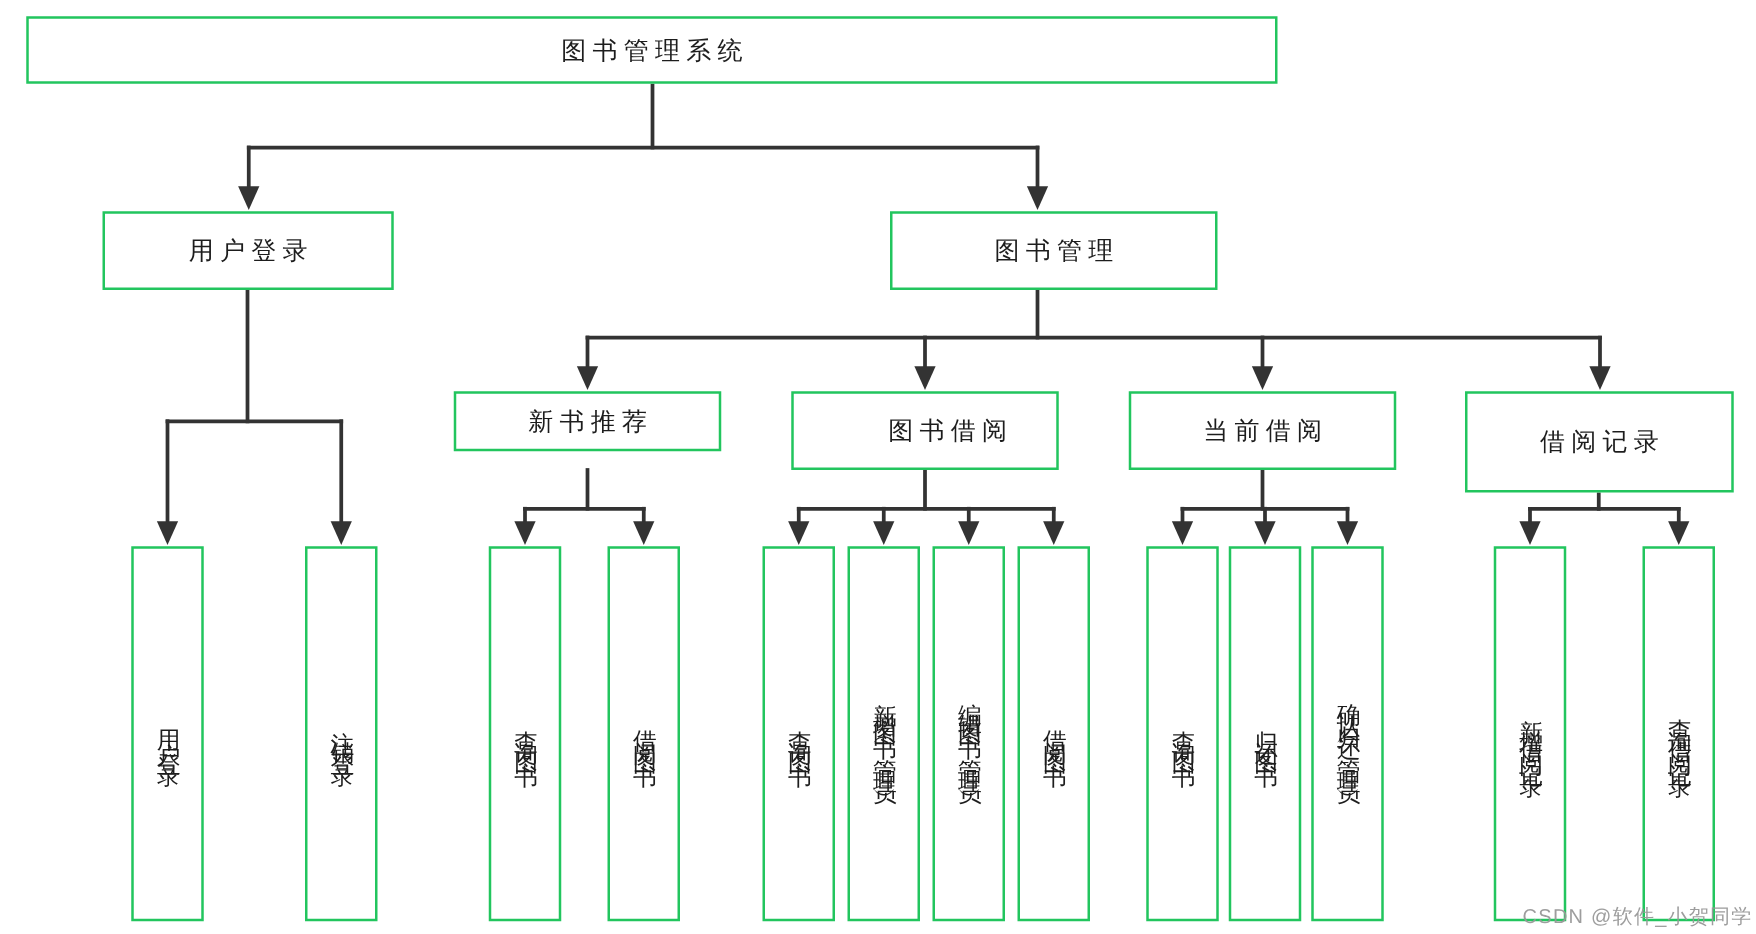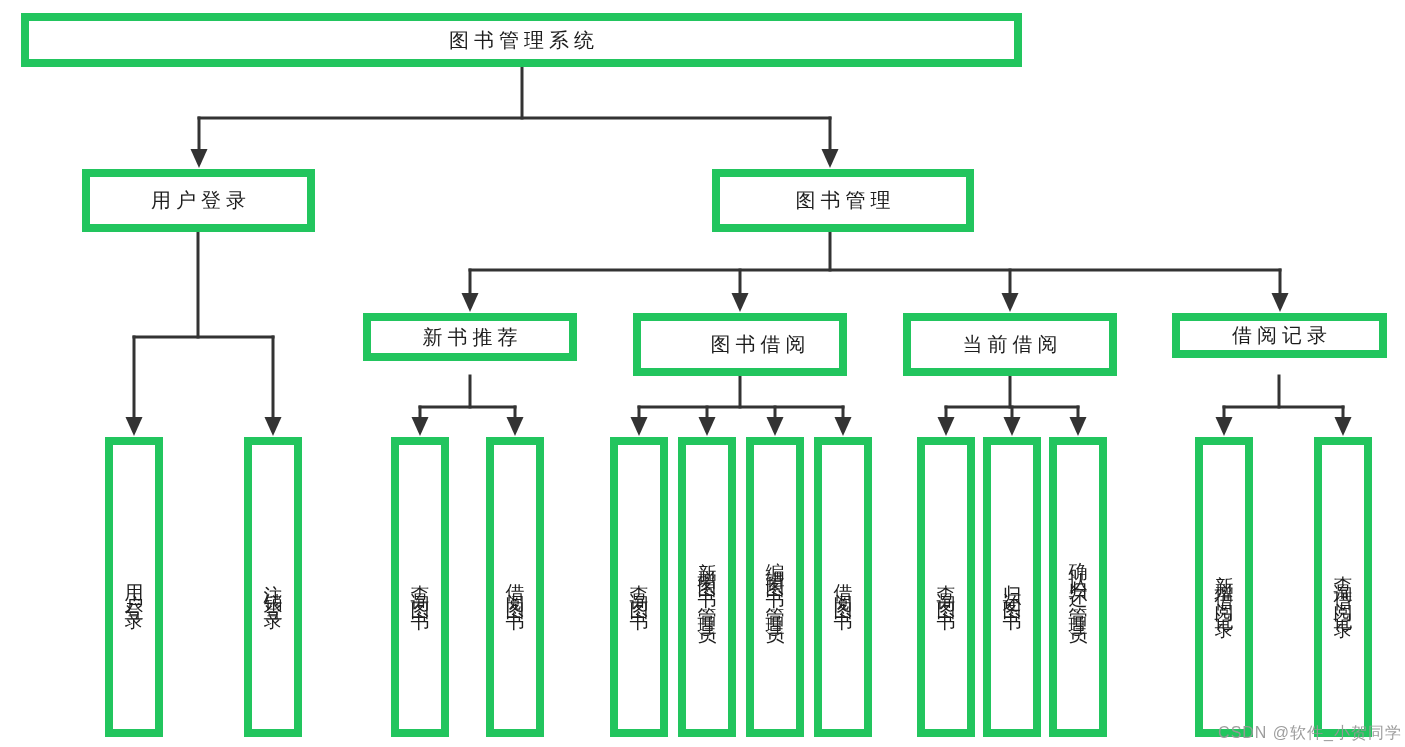--- a/index.html
+++ b/index.html
@@ -4,21 +4,21 @@
 <style>
   html,body{margin:0;padding:0;background:#ffffff;}
   body{
     width:1405px;height:747px;position:relative;overflow:hidden;
     font-family:"Liberation Sans","DejaVu Sans",sans-serif;
   }
   .stage{position:absolute;inset:0;background:#ffffff;}
   .connectors{position:absolute;left:0;top:0;pointer-events:none;}
   .box{
     position:absolute;box-sizing:border-box;background:#ffffff;
-    border:8px solid #22c55e;color:#1d1d1d;
+    border:2px solid #22c55e;color:#1d1d1d;
     display:flex;align-items:center;justify-content:center;
   }
   .hbox{font-size:20px;letter-spacing:5px;text-indent:5px;}
   .vbox span{
     writing-mode:vertical-rl;text-orientation:mixed;
     font-size:19px;letter-spacing:9px;line-height:1.15;color:#1d1d1d;
     white-space:nowrap;
   }
   .watermark{
     position:absolute;right:3px;bottom:3px;z-index:5;
@@ -112,21 +112,21 @@
 
   <div class="box hbox" style="left:363px;top:313px;width:214px;height:48px;">
     <span>新书推荐</span>
   </div>
   <div class="box hbox" style="left:633px;top:313px;width:214px;height:63px;padding-left:36px;">
     <span>图书借阅</span>
   </div>
   <div class="box hbox" style="left:903px;top:313px;width:214px;height:63px;">
     <span>当前借阅</span>
   </div>
-  <div class="box hbox" style="left:1172px;top:313px;width:215px;height:45px;">
+  <div class="box hbox" style="left:1172px;top:313px;width:215px;height:81px;">
     <span>借阅记录</span>
   </div>
 
   <div class="box vbox" style="left:105px;top:437px;width:58px;height:300px;">
     <span>用户登录</span>
   </div>
   <div class="box vbox" style="left:244px;top:437px;width:58px;height:300px;">
     <span>注销登录</span>
   </div>
 

